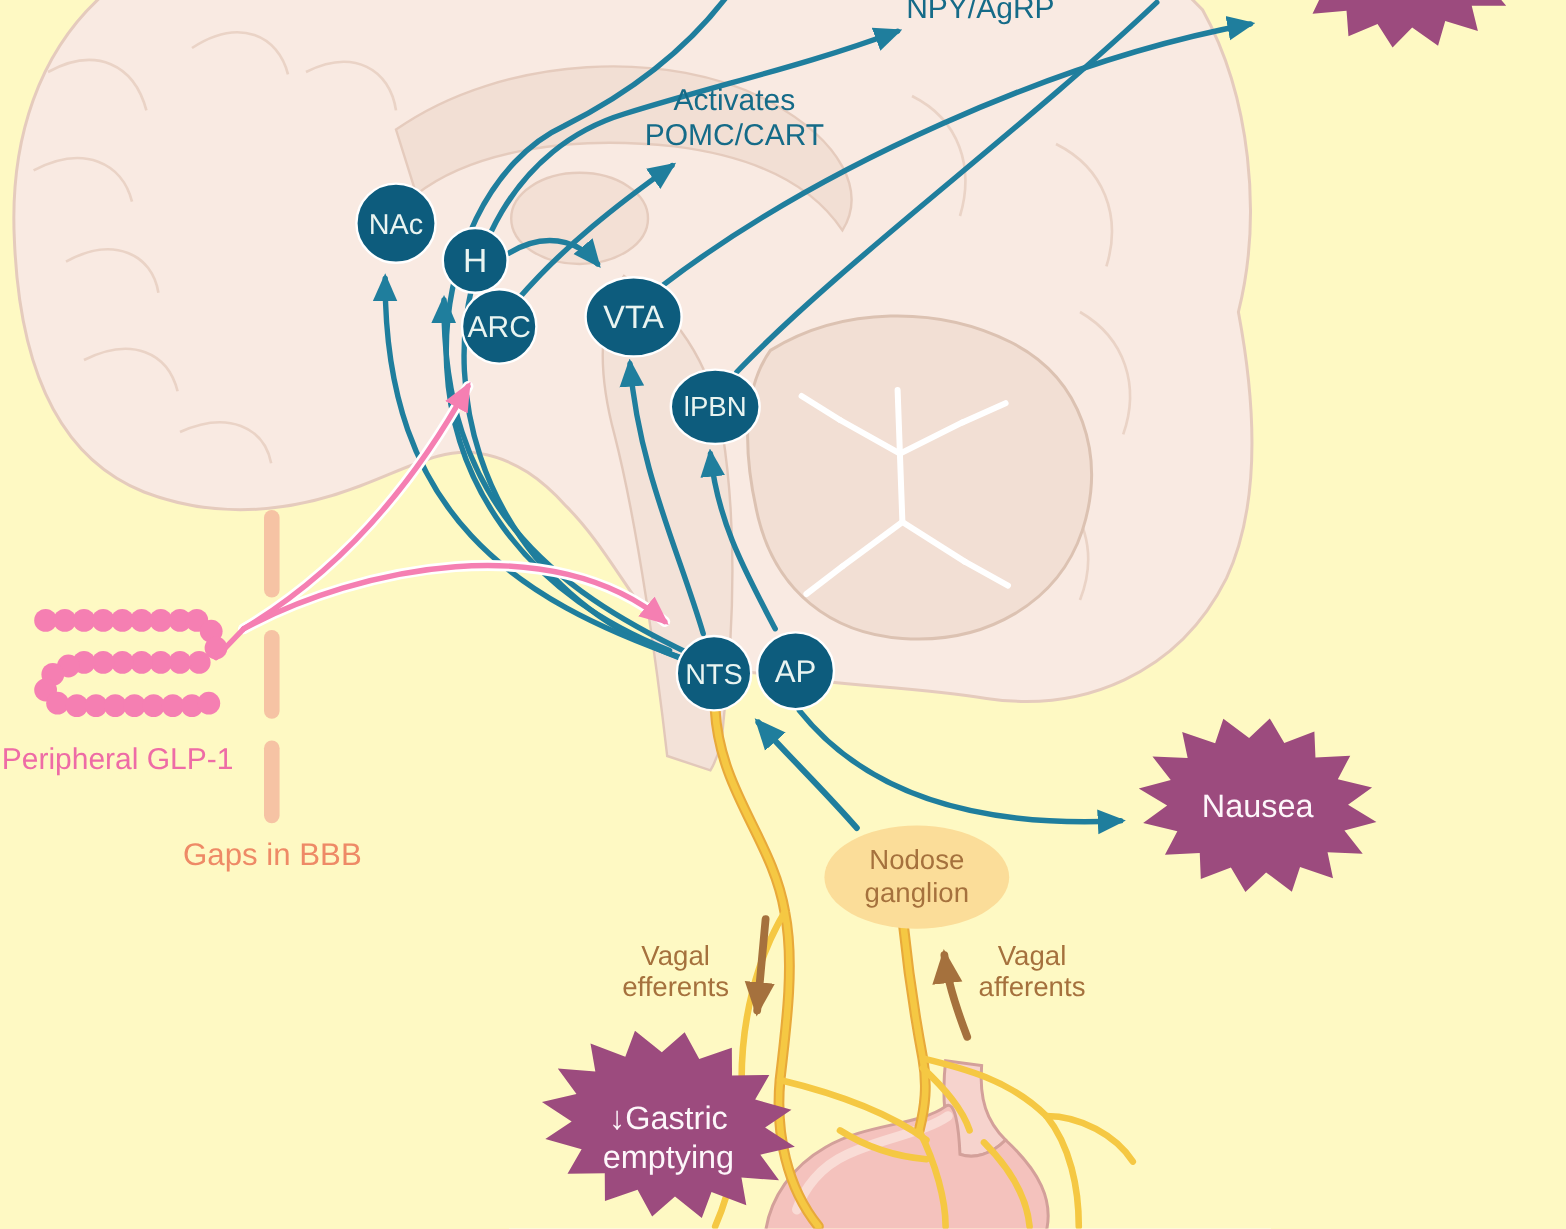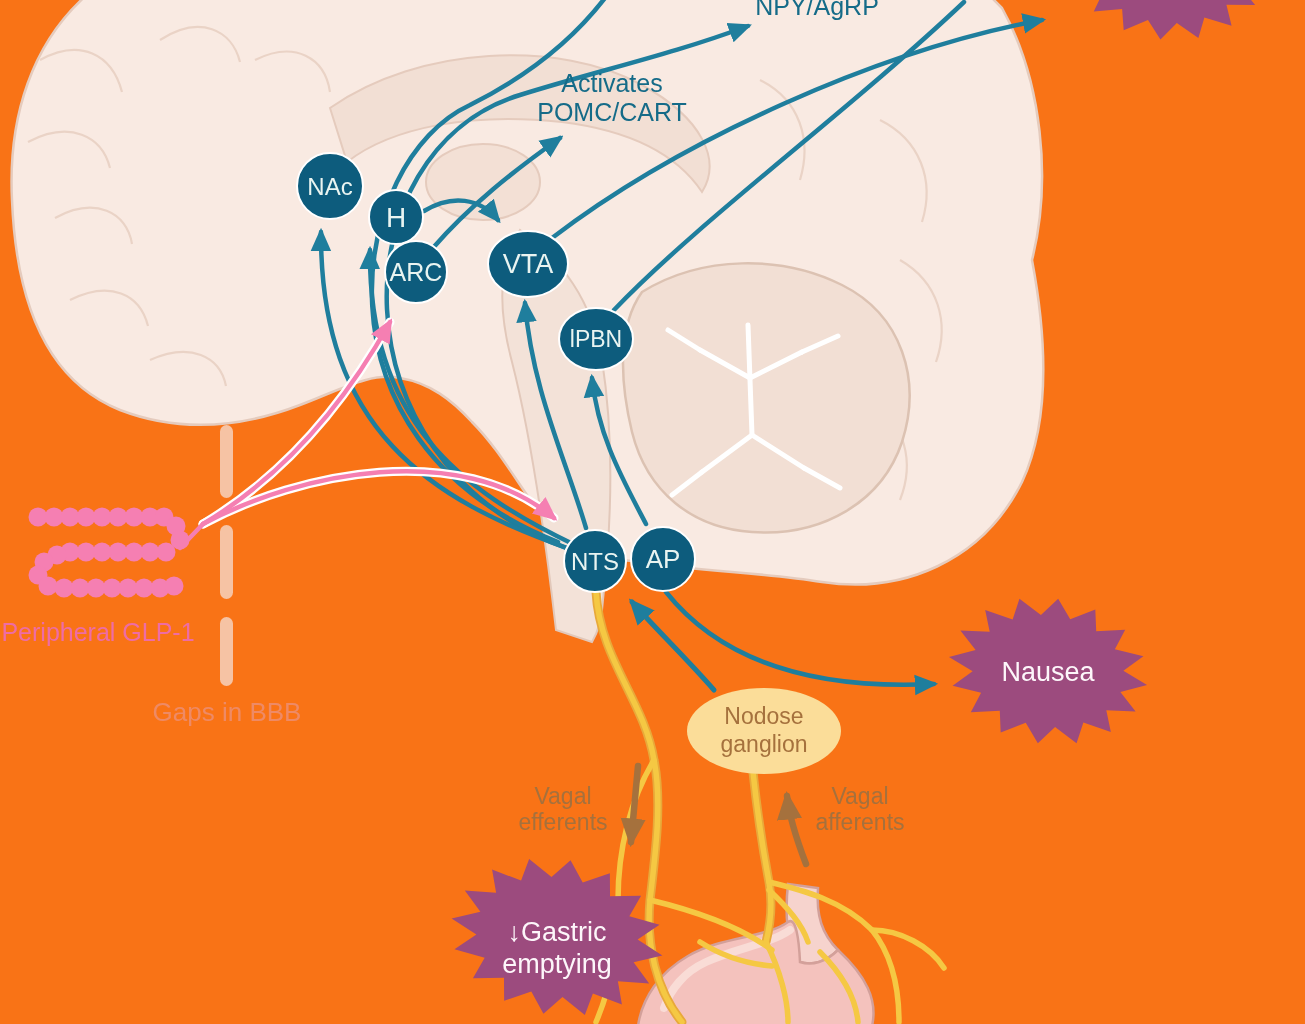--- a/index.html
+++ b/index.html
@@ -1,16 +1,16 @@
 <!DOCTYPE html>
 <html><head>
 <meta charset="utf-8">
 <style>
   html,body{margin:0;padding:0;background:#ffffff;}
-  #stage{position:relative;width:1305px;height:1024px;overflow:hidden;background:#f97316;
+  #stage{position:relative;width:1305px;height:1024px;overflow:hidden;background:#fef9c3;
          font-family:"Liberation Sans", sans-serif;}
   svg text{font-family:"Liberation Sans", sans-serif;}
   .node-label{fill:#e9f4f1;text-anchor:middle;font-weight:400;}
   .teal-label{fill:#156b88;text-anchor:middle;}
   .white-label{fill:#fdf6fa;text-anchor:middle;}
   .brown-label{fill:#a5713d;text-anchor:middle;}
 </style>
 </head>
 <body>
 

